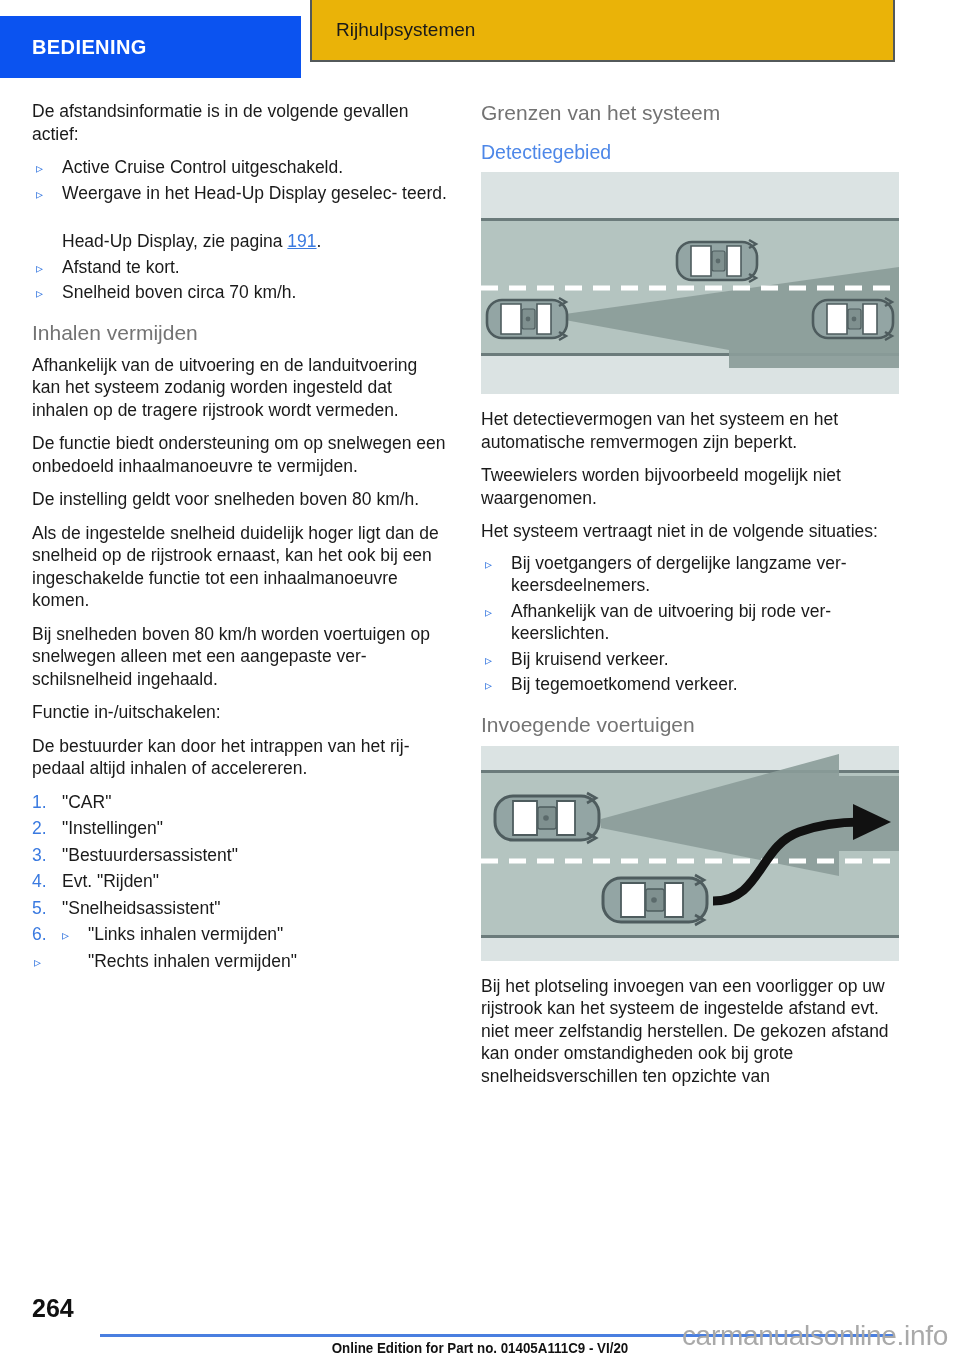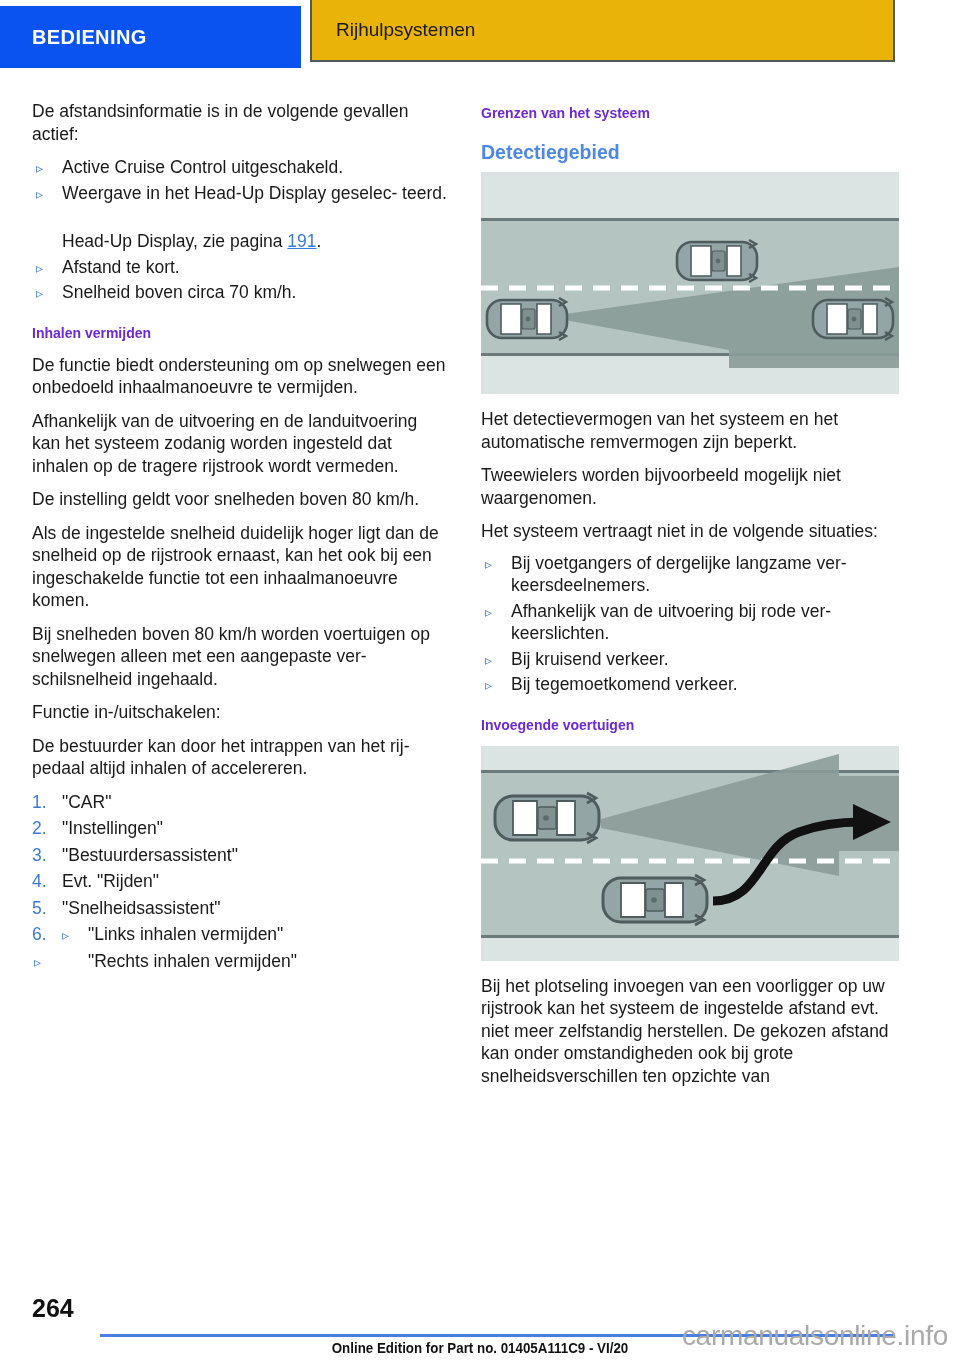--- a/index.html
+++ b/index.html
@@ -16,21 +16,21 @@
 
   
   .header {
     position: absolute;
     top: 0; left: 0;
     width: 960px;
     height: 62px;
   }
   .header-chapter {
     position: absolute;
-    left: 0; top: 6px;
+    left: 0; top: 16px;
     width: 301px;
     height: 62px;
     background: #0b53f0;
     display: flex;
     align-items: center;
   }
   .header-chapter-label {
     color: #ffffff;
     font-size: 20px;
     font-weight: bold;
@@ -66,31 +66,31 @@
   p.body {
     margin: 0 0 11px 0;
     font-size: 17.5px;
     line-height: 22.5px;
     color: #1a1a1a;
   }
   p.body.tight { margin-bottom: 9px; }
 
   h2.h-major {
     margin: 16px 0 8px 0;
-    font-size: 14px;
-    font-weight: bold;
-    color: #6d28d9;
+    font-size: 21px;
+    font-weight: normal;
+    color: #737373;
     line-height: 26px;
   }
   h2.h-major.first { margin-top: 0; }
 
   h3.h-minor {
     margin: 14px 0 8px 0;
     font-size: 19.5px;
-    font-weight: bold;
+    font-weight: normal;
     color: #4d87e8;
     line-height: 24px;
   }
 
   
   ul.tri {
     list-style: none;
     margin: 0 0 11px 0;
     padding: 0;
   }
@@ -227,22 +227,22 @@
       <span>Afstand te kort.</span>
     </li>
     <li>
       <span class="tri-mark">▹</span>
       <span>Snelheid boven circa 70 km/h.</span>
     </li>
   </ul>
 
   <h2 class="h-major">Inhalen vermijden</h2>
 
+  <p class="body">Afhankelijk van de uitvoering en de landuitvoe­ring kan het systeem zodanig worden ingesteld dat inhalen op de tragere rijstrook wordt verme­den.</p>
   <p class="body">De functie biedt ondersteuning om op snelwe­gen een onbedoeld inhaalmanoeuvre te vermij­den.</p>
-  <p class="body">Afhankelijk van de uitvoering en de landuitvoe­ring kan het systeem zodanig worden ingesteld dat inhalen op de tragere rijstrook wordt verme­den.</p>
   <p class="body">De instelling geldt voor snelheden boven 80 km/h.</p>
   <p class="body">Als de ingestelde snelheid duidelijk hoger ligt dan de snelheid op de rijstrook ernaast, kan het ook bij een ingeschakelde functie tot een inhaal­manoeuvre komen.</p>
   <p class="body">Bij snelheden boven 80 km/h worden voertuigen op snelwegen alleen met een aangepaste ver­schilsnelheid ingehaald.</p>
   <p class="body">Functie in-/uitschakelen:</p>
   <p class="body">De bestuurder kan door het intrappen van het rij­pedaal altijd inhalen of accelereren.</p>
 
   <ol class="steps">
     <li>
       <span class="step-num">1.</span>
       <span>"CAR"</span>

